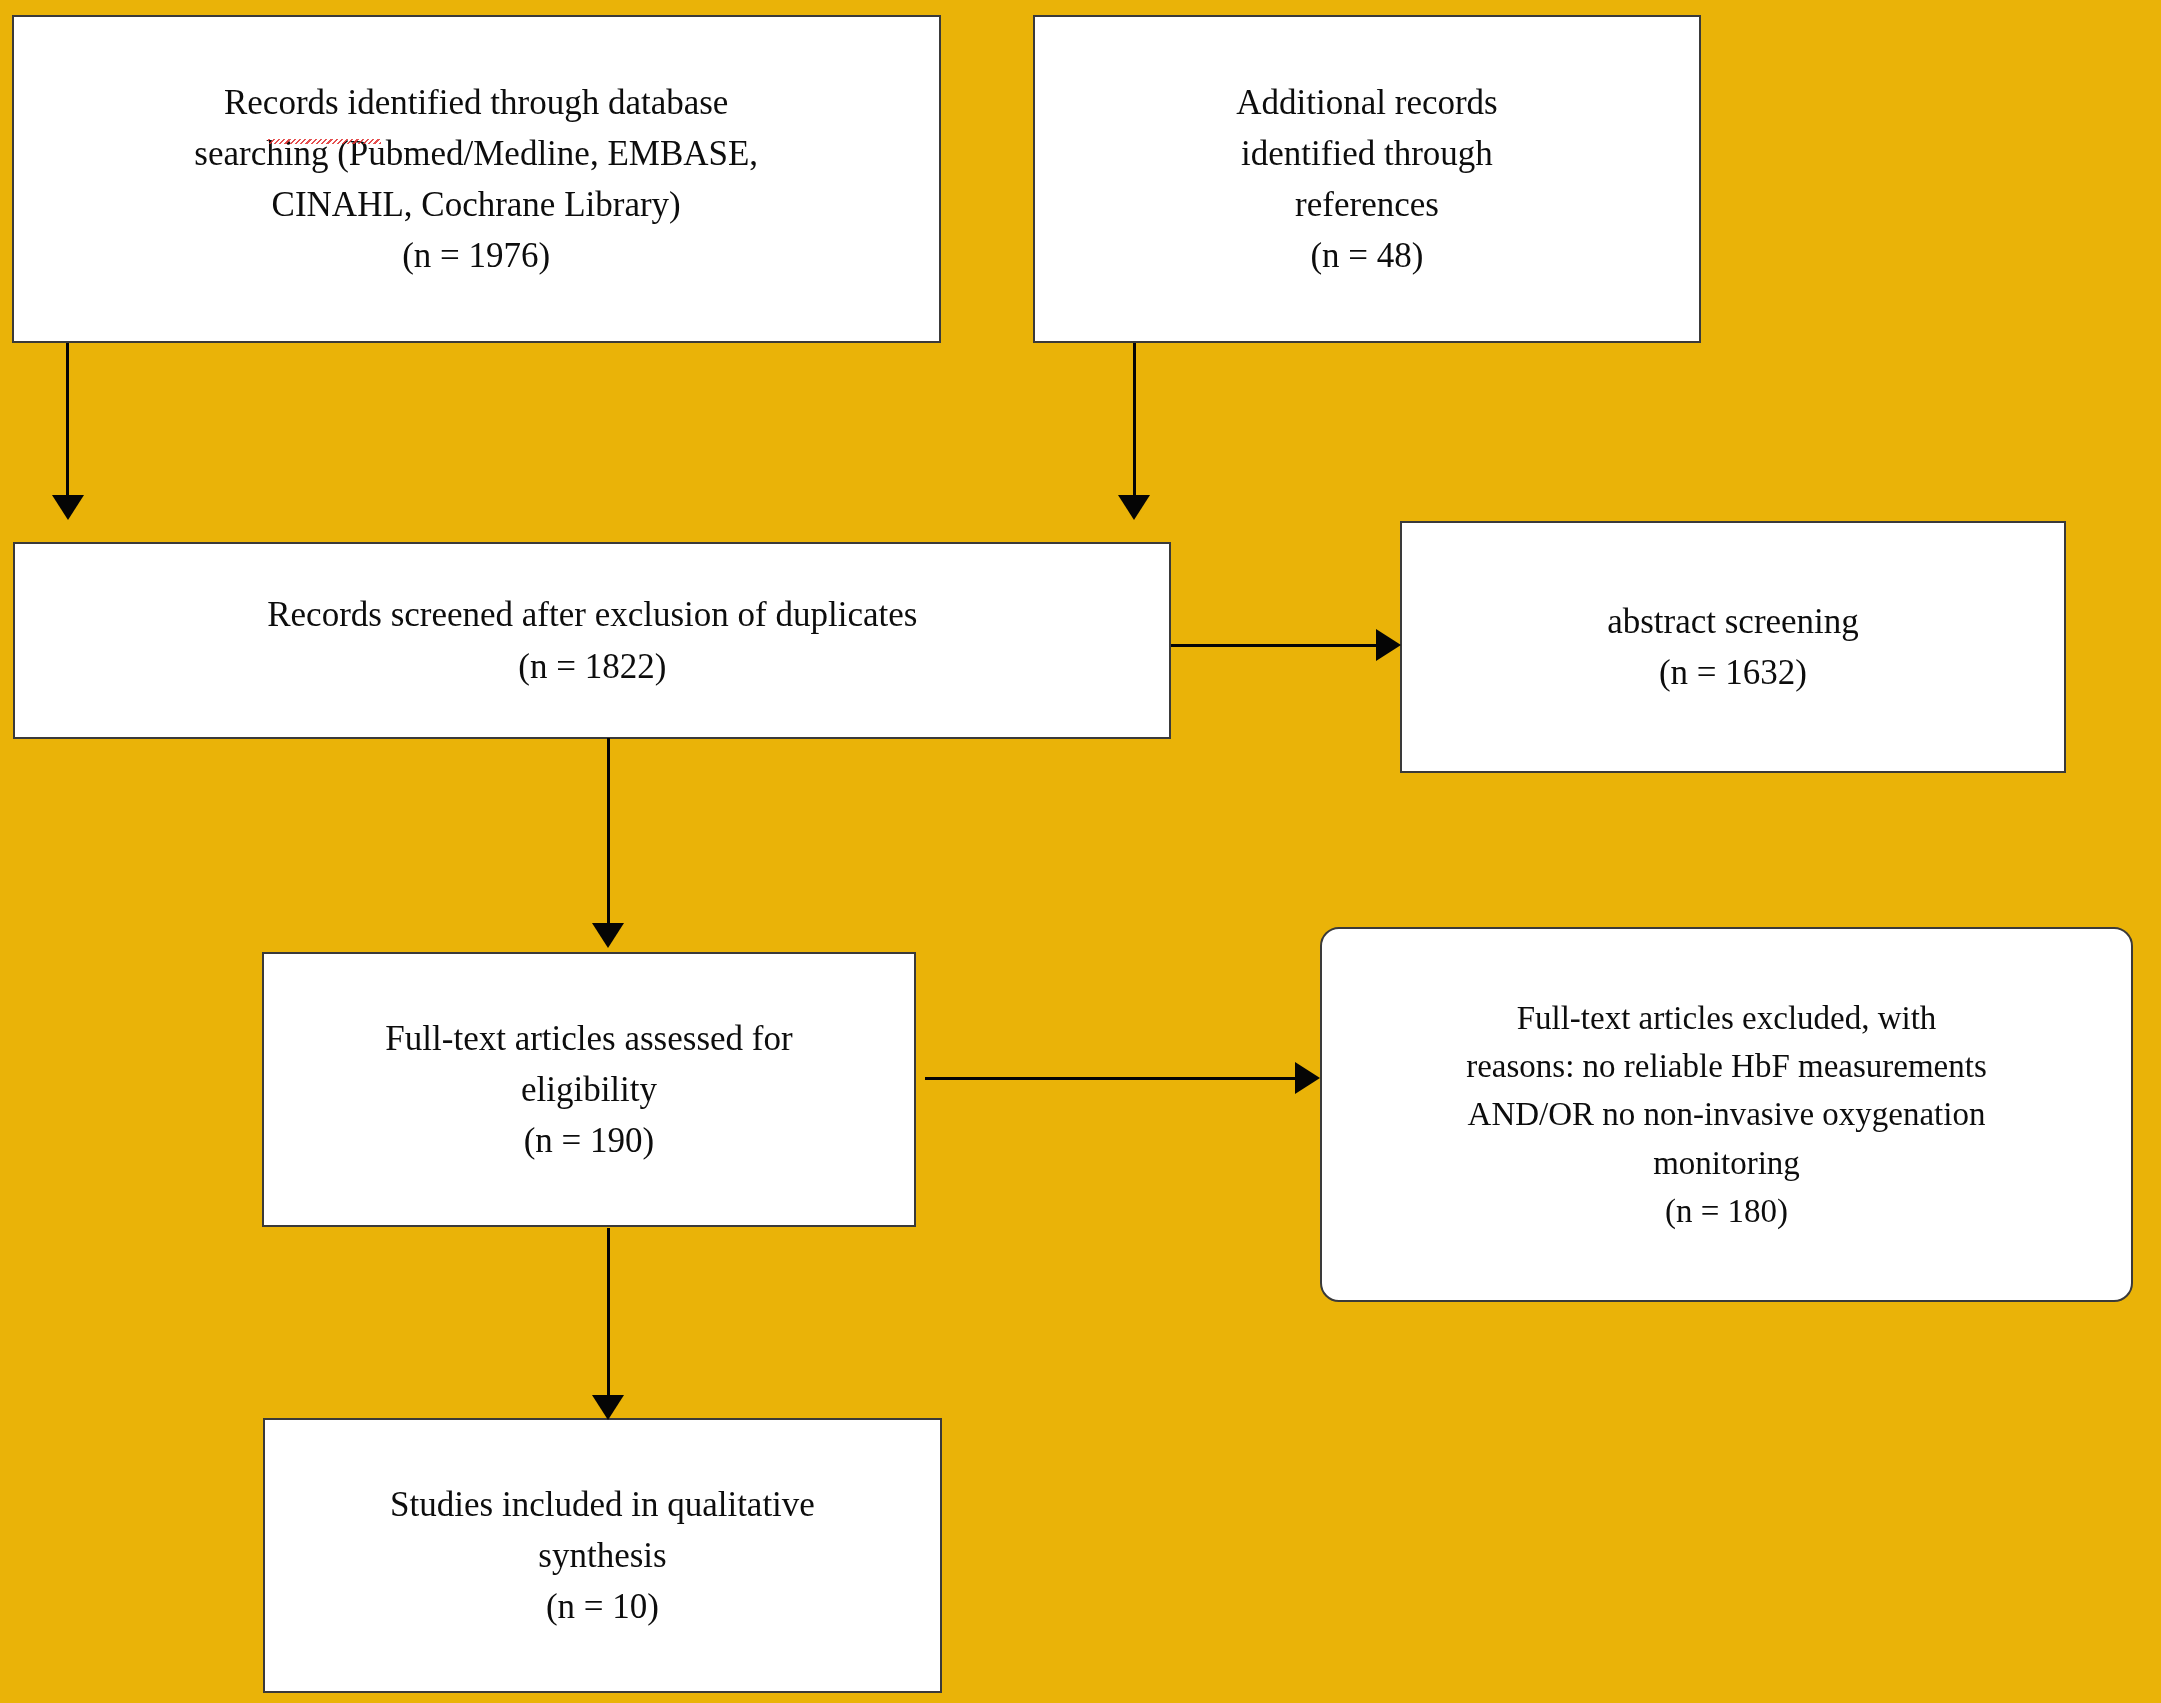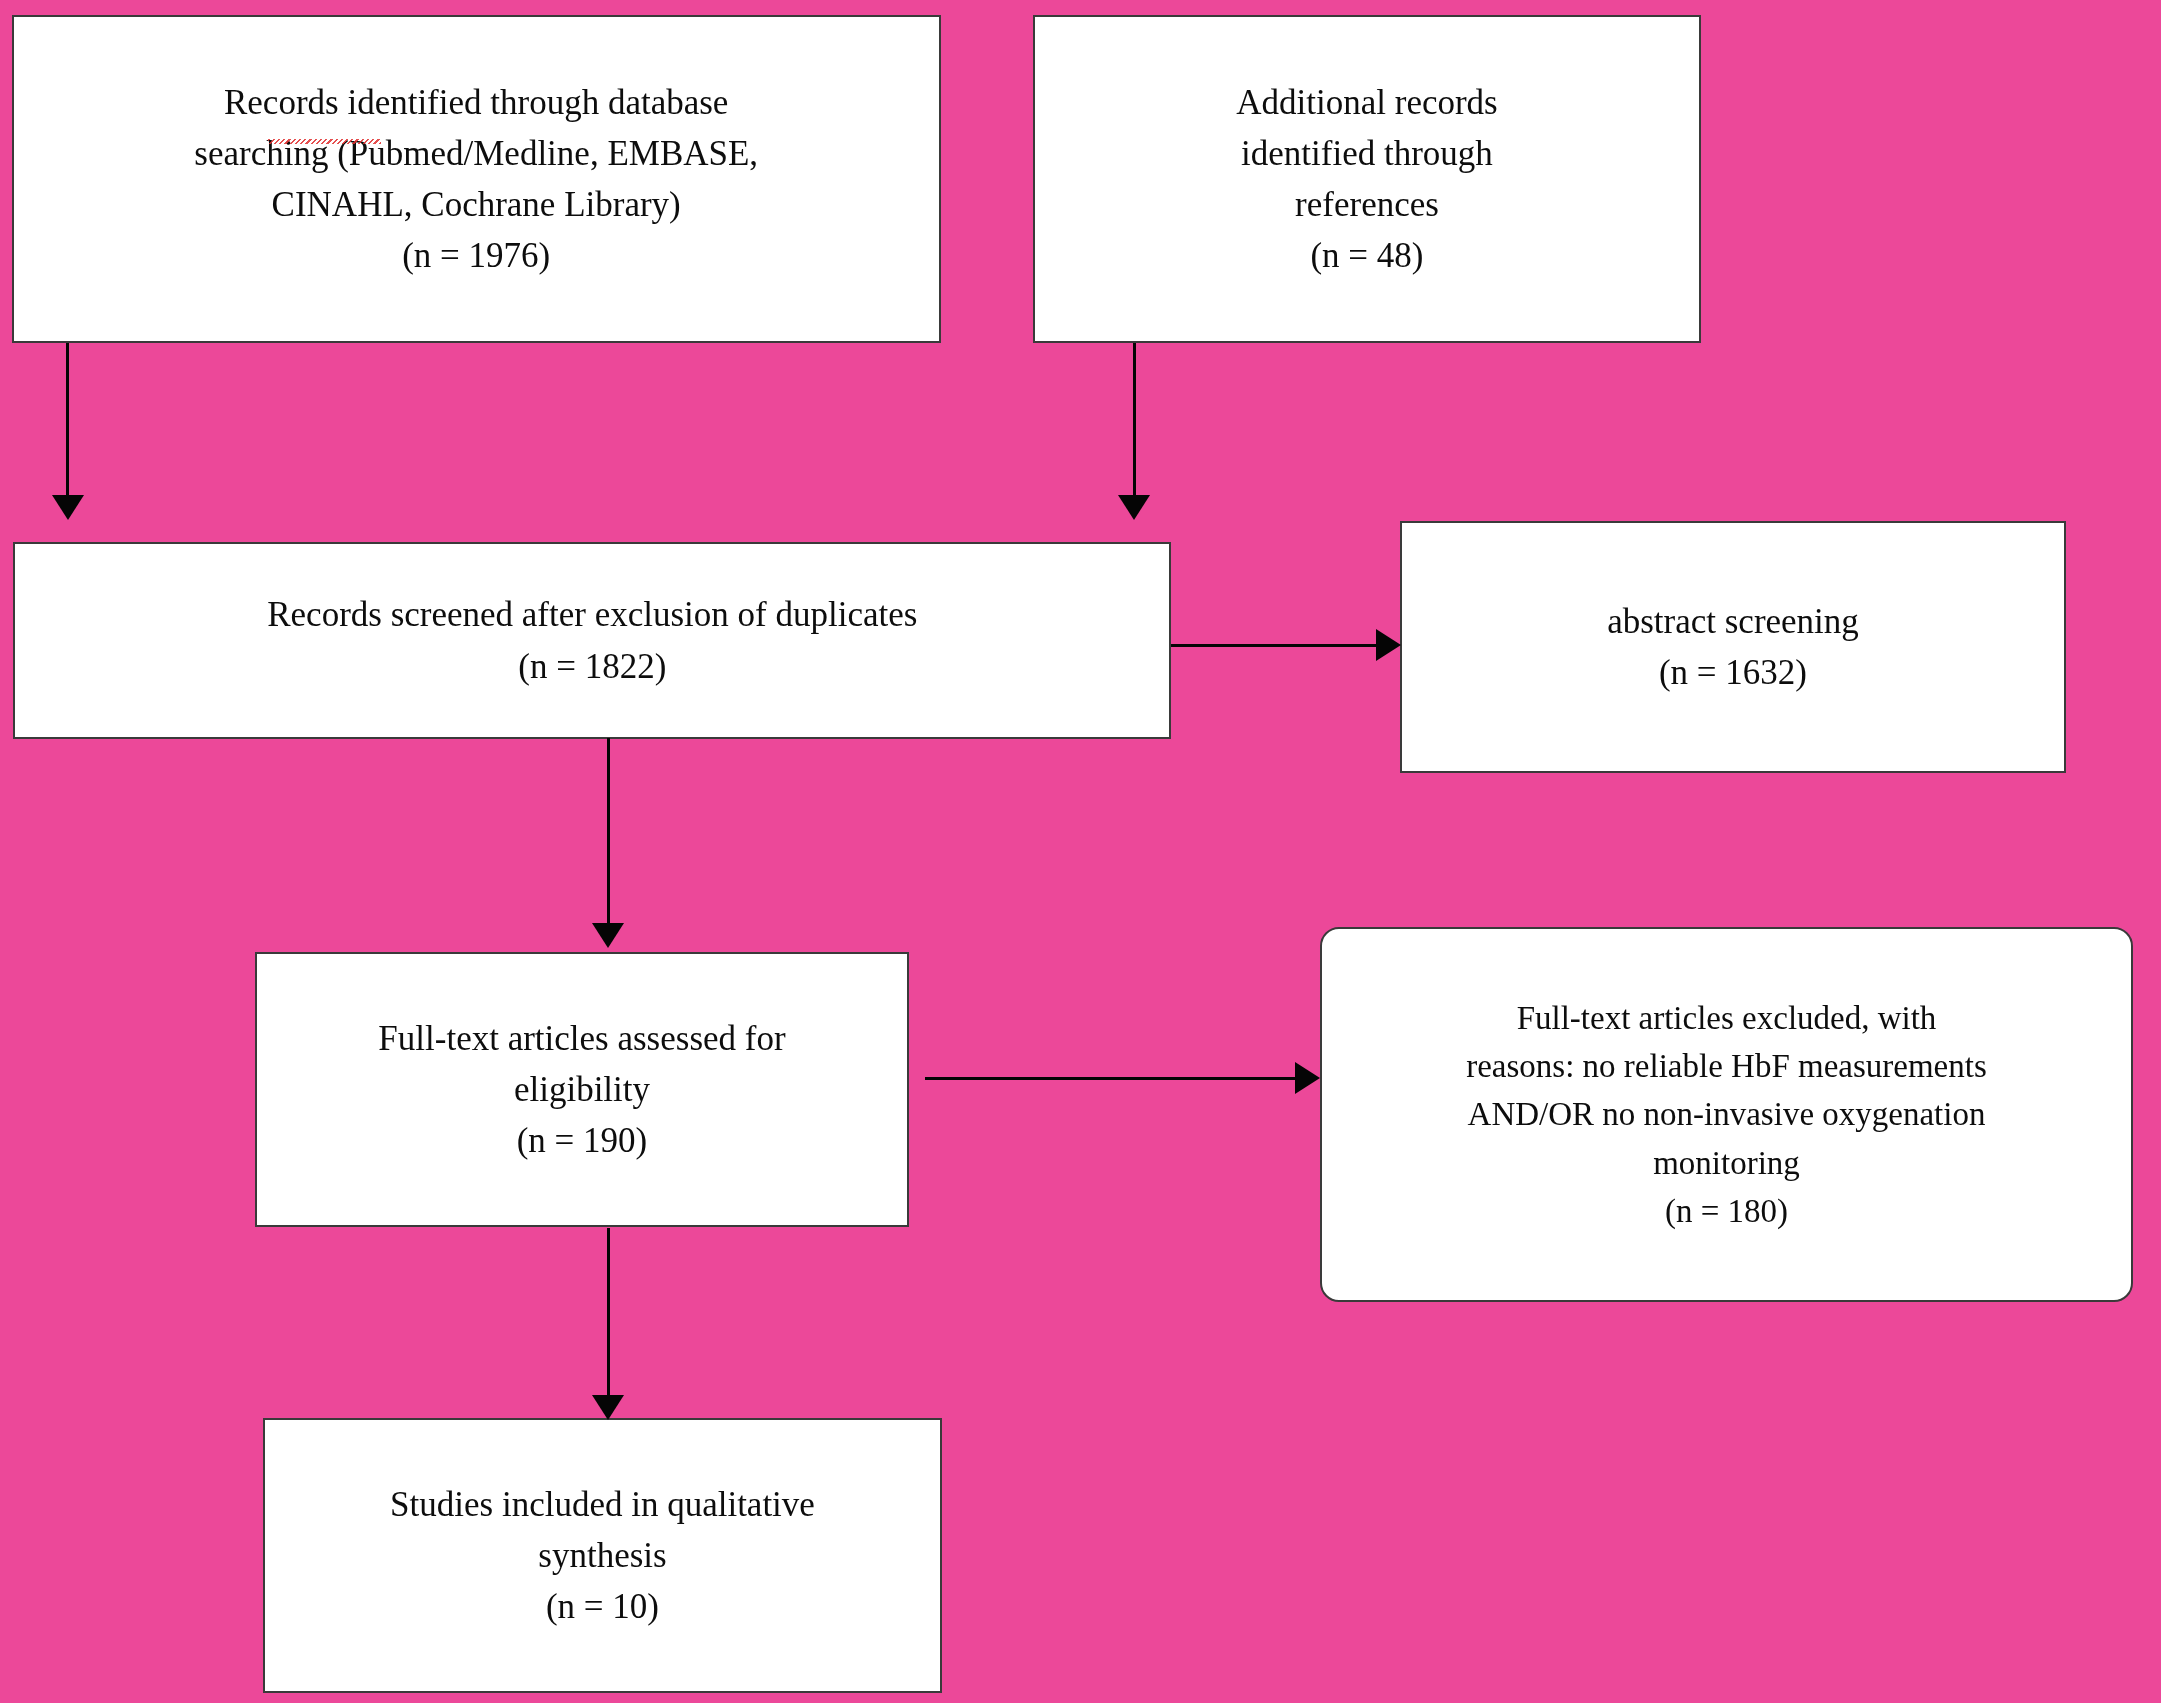--- a/index.html
+++ b/index.html
@@ -5,21 +5,21 @@
 <style>
   html, body {
     margin: 0;
     padding: 0;
     background: #ffffff;
   }
   #stage {
     position: relative;
     width: 2161px;
     height: 1703px;
-    background: #ec4899;
+    background: #eab308;
     font-family: "Liberation Serif", "DejaVu Serif", serif;
     overflow: hidden;
   }
   .flow-box {
     position: absolute;
     box-sizing: border-box;
     background: #ffffff;
     border: 2.7px solid #3a3a3a;
     display: flex;
     flex-direction: column;
@@ -103,21 +103,21 @@
   <div class="flow-box" style="left:13.3px; top:542px; width:1158px; height:197px;">
     <span class="txt-line fs-big">Records screened after exclusion of duplicates</span>
     <span class="txt-line fs-big">(n = 1822)</span>
   </div>
 
   <div class="flow-box" style="left:1400px; top:521px; width:666px; height:252px;">
     <span class="txt-line fs-big">abstract screening</span>
     <span class="txt-line fs-big">(n = 1632)</span>
   </div>
 
-  <div class="flow-box" style="left:255px; top:952px; width:654px; height:275px;">
+  <div class="flow-box" style="left:262px; top:952px; width:654px; height:275px;">
     <span class="txt-line fs-big">Full-text articles assessed for</span>
     <span class="txt-line fs-big">eligibility</span>
     <span class="txt-line fs-big">(n = 190)</span>
   </div>
 
   <div class="flow-box" style="left:1320px; top:927px; width:813px; height:375px;border-radius:19px;">
     <span class="txt-line fs-mid">Full-text articles excluded, with</span>
     <span class="txt-line fs-mid">reasons: no reliable HbF measurements</span>
     <span class="txt-line fs-mid">AND/OR no non-invasive oxygenation</span>
     <span class="txt-line fs-mid">monitoring</span>

